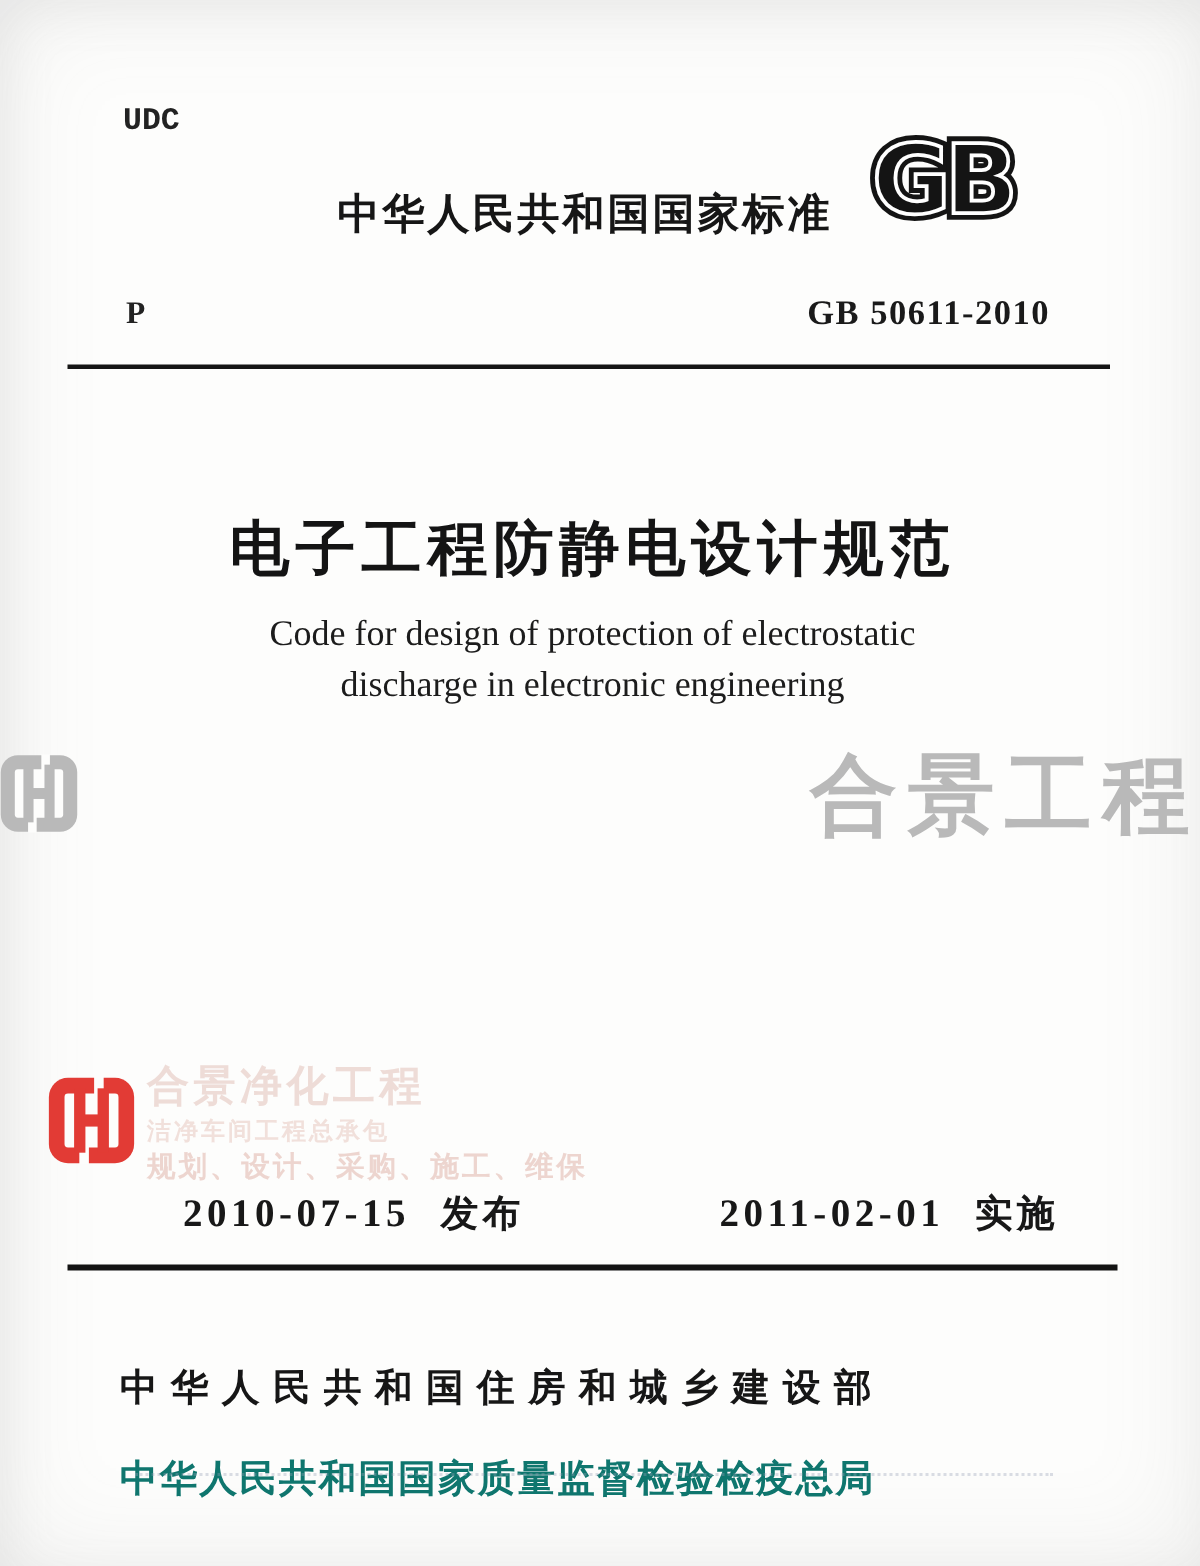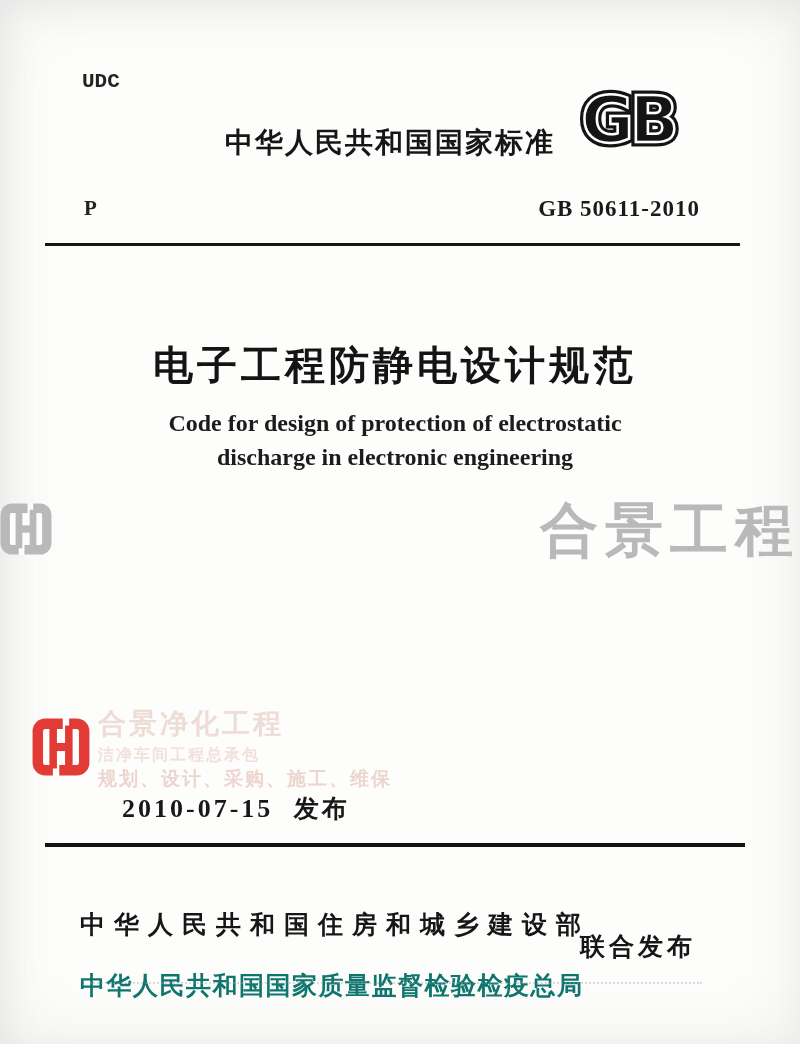--- a/index.html
+++ b/index.html
@@ -42,21 +42,21 @@
 
   .title-zh {
     left: 0; top: 338px; width: 790px;
     text-align: center;
     font-size: 40px; font-weight: bold; letter-spacing: 4px; color: #141414;
   }
   .title-en {
     left: 0; top: 406px; width: 790px;
     text-align: center;
     font-family: "Liberation Serif", serif;
-    font-weight: bold; font-size: 24px; line-height: 34px; color: #1c1c1c;
+    font-weight: normal; font-size: 24px; line-height: 34px; color: #1c1c1c;
   }
 
   .wm-center {
     left: 0; top: 492px; width: 800px;
     display: flex; justify-content: space-between; align-items: center; gap: 24px;
   }
   .wm-center .wm-text {
     font-size: 58px; font-weight: bold; letter-spacing: 7px; color: #b9b9b9;
   }
 
@@ -152,25 +152,28 @@
     <div class="c-name">合景净化工程</div>
     <div class="c-sub">洁净车间工程总承包</div>
     <div class="c-serv">规划、设计、采购、施工、维保</div>
   </div>
 
   <div class="abs date-left">
     <span class="date-num">2010-07-15</span>
     <span class="date-lbl">发布</span>
   </div>
 
+  <div class="abs date-right">
+    <span class="date-num">2011-02-01</span>
+    <span class="date-lbl">实施</span>
+  </div>
 
   <div class="abs rule-bottom"></div>
 
   <div class="abs publishers">
     <div class="pub-line1">中华人民共和国住房和城乡建设部</div>
     <div class="pub-line2">中华人民共和国国家质量监督检验检疫总局</div>
   </div>
 
-  <div class="abs joint-lbl">联合发布</div>
 
   <div class="abs fold-line"></div>
 
 </div>
 
 </body></html>

